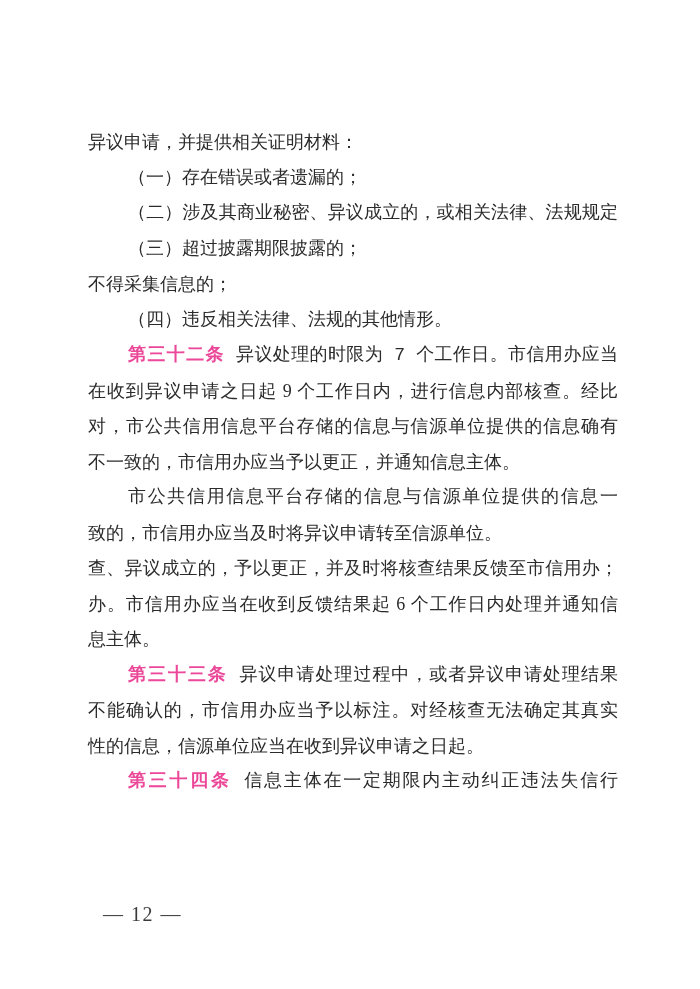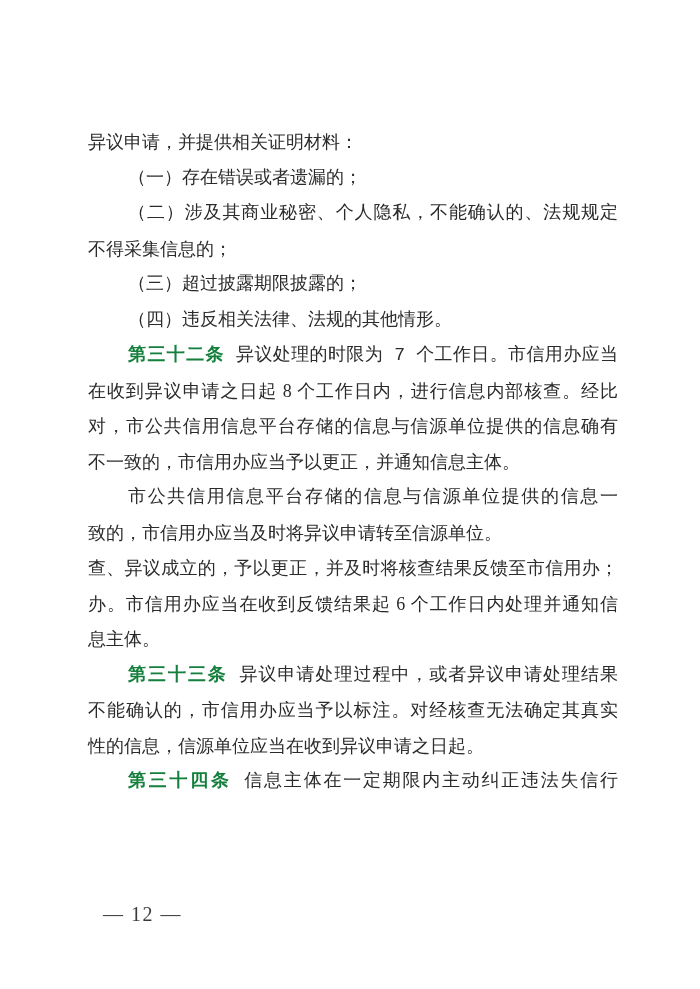--- a/index.html
+++ b/index.html
@@ -32,47 +32,47 @@
   .line.indent {
     text-indent: 40px;
     font-family: Liberation Mono, monospace;
   }
   .line.fill {
     text-align: justify;
     text-align-last: justify;
   }
   .line b {
     font-weight: bold;
-    color: #15803d;
+    color: #ec4899;
     letter-spacing: 1px;
   }
   .page-footer {
     position: absolute;
     left: 103px;
     top: 903px;
     font-size: 20px;
     line-height: 22px;
     color: #3a3a3a;
     letter-spacing: 1.5px;
     font-family: "Liberation Serif", "DejaVu Serif", serif;
   }
 </style>
 </head>
 <body>
 
 <div class="page">
   <div class="text-block">
       <div class="line">异议申请，并提供相关证明材料：</div>
       <div class="line indent">（一）存在错误或者遗漏的；</div>
-      <div class="line indent fill">（二）涉及其商业秘密、个人隐私，不能确认的、法规规定</div>
+      <div class="line indent fill">（二）涉及其商业秘密、异议成立的，或相关法律、法规规定</div>
+      <div class="line indent">（三）超过披露期限披露的；</div>
       <div class="line">不得采集信息的；</div>
-      <div class="line indent">（三）超过披露期限披露的；</div>
       <div class="line indent">（四）违反相关法律、法规的其他情形。</div>
       <div class="line indent fill"><b>第三十二条</b> 异议处理的时限为 7 个工作日。市信用办应当</div>
-      <div class="line fill">在收到异议申请之日起 8 个工作日内，进行信息内部核查。经比</div>
+      <div class="line fill">在收到异议申请之日起 9 个工作日内，进行信息内部核查。经比</div>
       <div class="line fill">对，市公共信用信息平台存储的信息与信源单位提供的信息确有</div>
       <div class="line">不一致的，市信用办应当予以更正，并通知信息主体。</div>
       <div class="line indent fill">市公共信用信息平台存储的信息与信源单位提供的信息一</div>
       <div class="line">致的，市信用办应当及时将异议申请转至信源单位。</div>
       <div class="line fill">查、异议成立的，予以更正，并及时将核查结果反馈至市信用办；</div>
       <div class="line fill">办。市信用办应当在收到反馈结果起 6 个工作日内处理并通知信</div>
       <div class="line">息主体。</div>
       <div class="line indent fill"><b>第三十三条</b> 异议申请处理过程中，或者异议申请处理结果</div>
       <div class="line fill">不能确认的，市信用办应当予以标注。对经核查无法确定其真实</div>
       <div class="line">性的信息，信源单位应当在收到异议申请之日起。</div>

